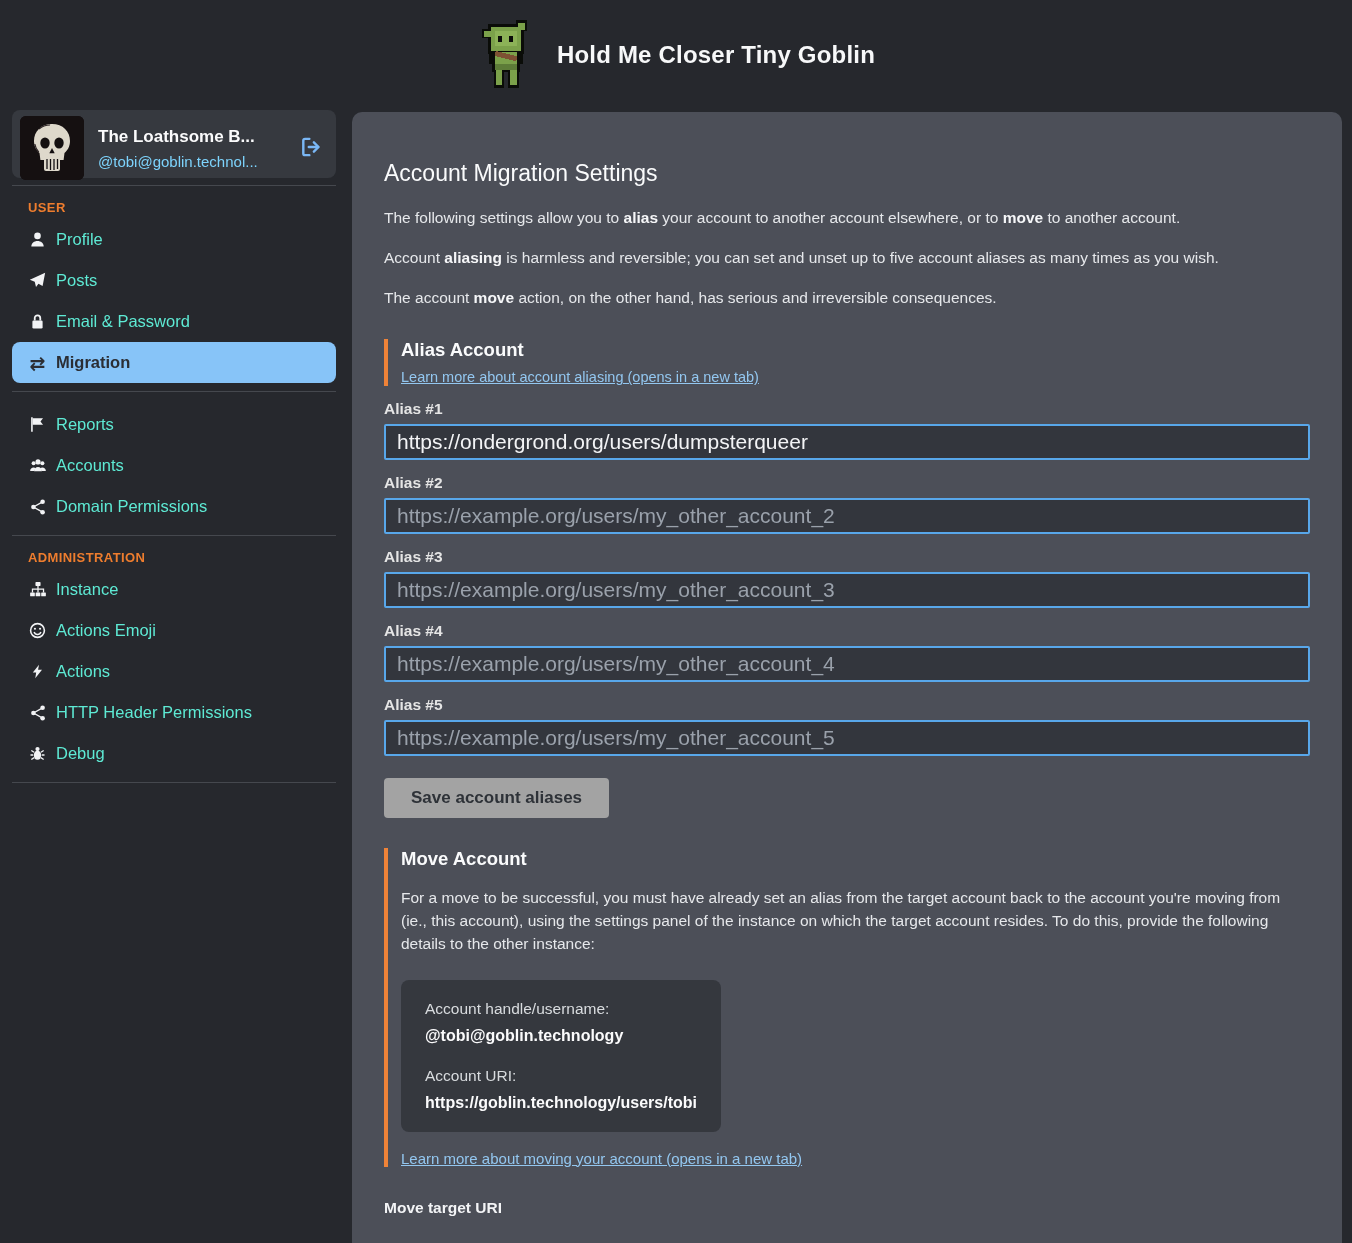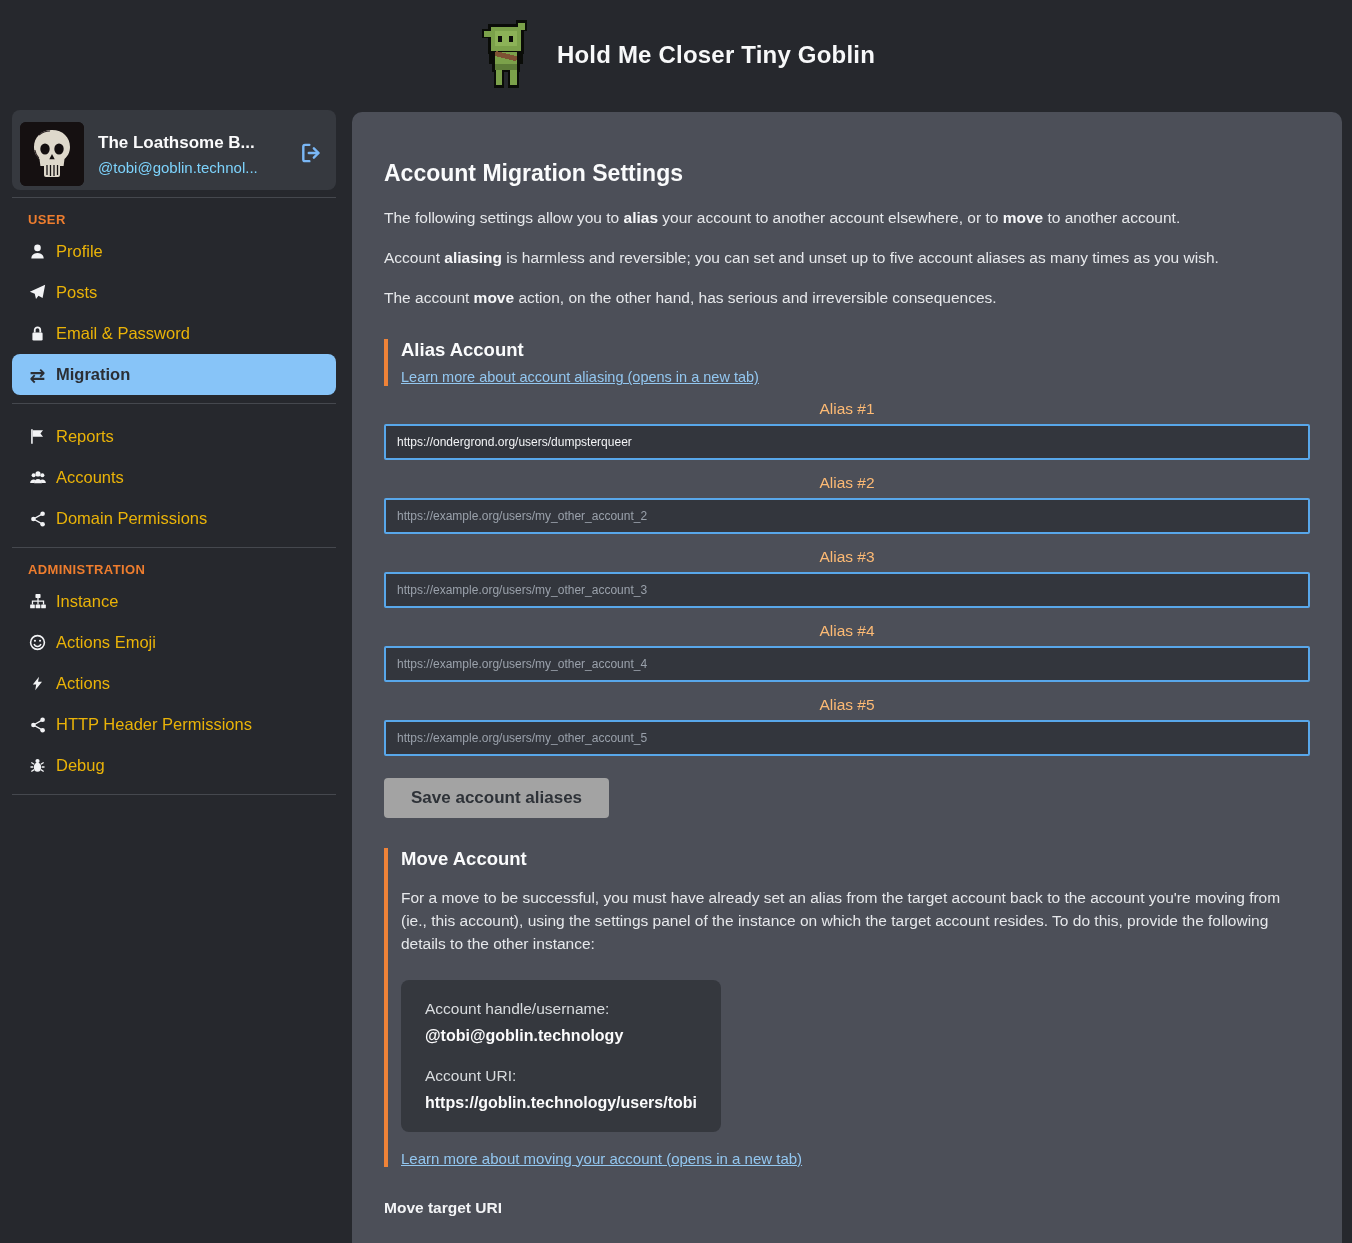--- a/index.html
+++ b/index.html
@@ -16,65 +16,65 @@
     position:absolute; top:0; left:0; width:1352px; height:110px;
     display:flex; align-items:center; justify-content:center; gap:22px;
   }
   .app-title { font-size:24px; font-weight:bold; color:#f7f8f9; letter-spacing:.2px; }
   .logo-svg { display:block; }
 
   
   .sidebar { position:absolute; left:12px; top:110px; width:324px; }
   .user-card {
     display:flex; align-items:center; gap:14px;
-    background:#36393f; border-radius:8px; padding:16px 12px 8px 8px; height:80px;
+    background:#36393f; border-radius:8px; padding:16px 12px 8px 8px; height:68px;
   }
   .avatar { width:64px; height:64px; border-radius:6px; overflow:hidden; flex:0 0 64px; background:#151011; }
   .uc-text { flex:1 1 auto; min-width:0; }
   .uc-name { font-size:17px; font-weight:bold; color:#fbfbfc; white-space:nowrap; }
   .uc-handle { font-size:15px; color:#7dd3fc; margin-top:6px; white-space:nowrap; }
   .logout-btn { color:#7ab7f5; flex:0 0 auto; background:none; border:none; cursor:pointer; padding:2px; }
 
   .nav-section { border-bottom:1px solid #45484e; padding:12px 0 8px; }
   .user-card + .nav-section { margin-top:7px; border-top:1px solid #45484e; }
   .nav-heading {
     color:#ee7d2e; font-size:13px; font-weight:bold; letter-spacing:.4px;
     padding:2px 0 4px 16px;
   }
   .nav-item {
     display:flex; align-items:center; gap:9px;
     padding:11px 0 11px 16px; border-radius:8px;
-    font-size:16.5px; color:#eab308; cursor:pointer;
+    font-size:16.5px; color:#5eead4; cursor:pointer;
   }
   .nav-item .nicon { width:19px; display:inline-flex; justify-content:center; color:#f2f3f5; }
   .nav-item.selected { background:#87c4f8; color:#2b2e34; font-weight:bold; }
   .nav-item.selected .nicon { color:#2b2e34; }
   .mig-glyph { font-family:"DejaVu Sans",sans-serif; font-size:19px; line-height:16px; font-weight:bold; }
 
   
   .panel {
     position:absolute; left:352px; top:112px; width:990px; height:1131px;
     background:#4c4f58; border-radius:10px 10px 0 0;
     padding:48px 32px 0; overflow:hidden;
   }
-  .page-title { font-size:23px; font-weight:bold; color:#fafbfc; margin-bottom:20px; }
+  .page-title { font-size:23px; font-weight:normal; color:#fafbfc; margin-bottom:20px; }
   .para { font-size:15.5px; line-height:1.47; color:#e6e8eb; margin-top:17px; }
   .para strong { color:#f5f6f8; }
   .link { color:#93c7f0; text-decoration:underline; }
 
   .form-section { margin-top:30px; border-left:4px solid #ef8338; padding-left:13px; }
   .section-h { font-size:18.5px; font-weight:bold; color:#fafbfc; }
   .section-link { display:inline-block; margin-top:8px; font-size:14.5px; }
 
   .field { margin-top:14px; }
-  .field-label { display:block; font-size:15.5px; font-weight:normal; color:#fdba74; margin-bottom:6px;text-align:center; }
+  .field-label { display:block; font-size:15.5px; font-weight:bold; color:#e5e5e5; margin-bottom:6px; }
   .text-input {
     width:100%; height:34px; background:#33363d;
     border:2px solid #58a7ea; border-radius:2px;
-    color:#f3f4f6; font-size:12px; padding:16px 11px;
+    color:#f3f4f6; font-size:21px; padding:16px 11px;
     font-family:"Liberation Sans","DejaVu Sans",sans-serif;
   }
   .text-input::placeholder { color:#9aa1ab; opacity:1; }
   .fields-block { margin-top:14px; }
 
   .save-btn {
     margin-top:22px; display:inline-block;
     background:#a3a3a3; color:#2e3238;
     font-size:17px; font-weight:bold;
     border:none; border-radius:4px; padding:10px 27px; cursor:pointer;

